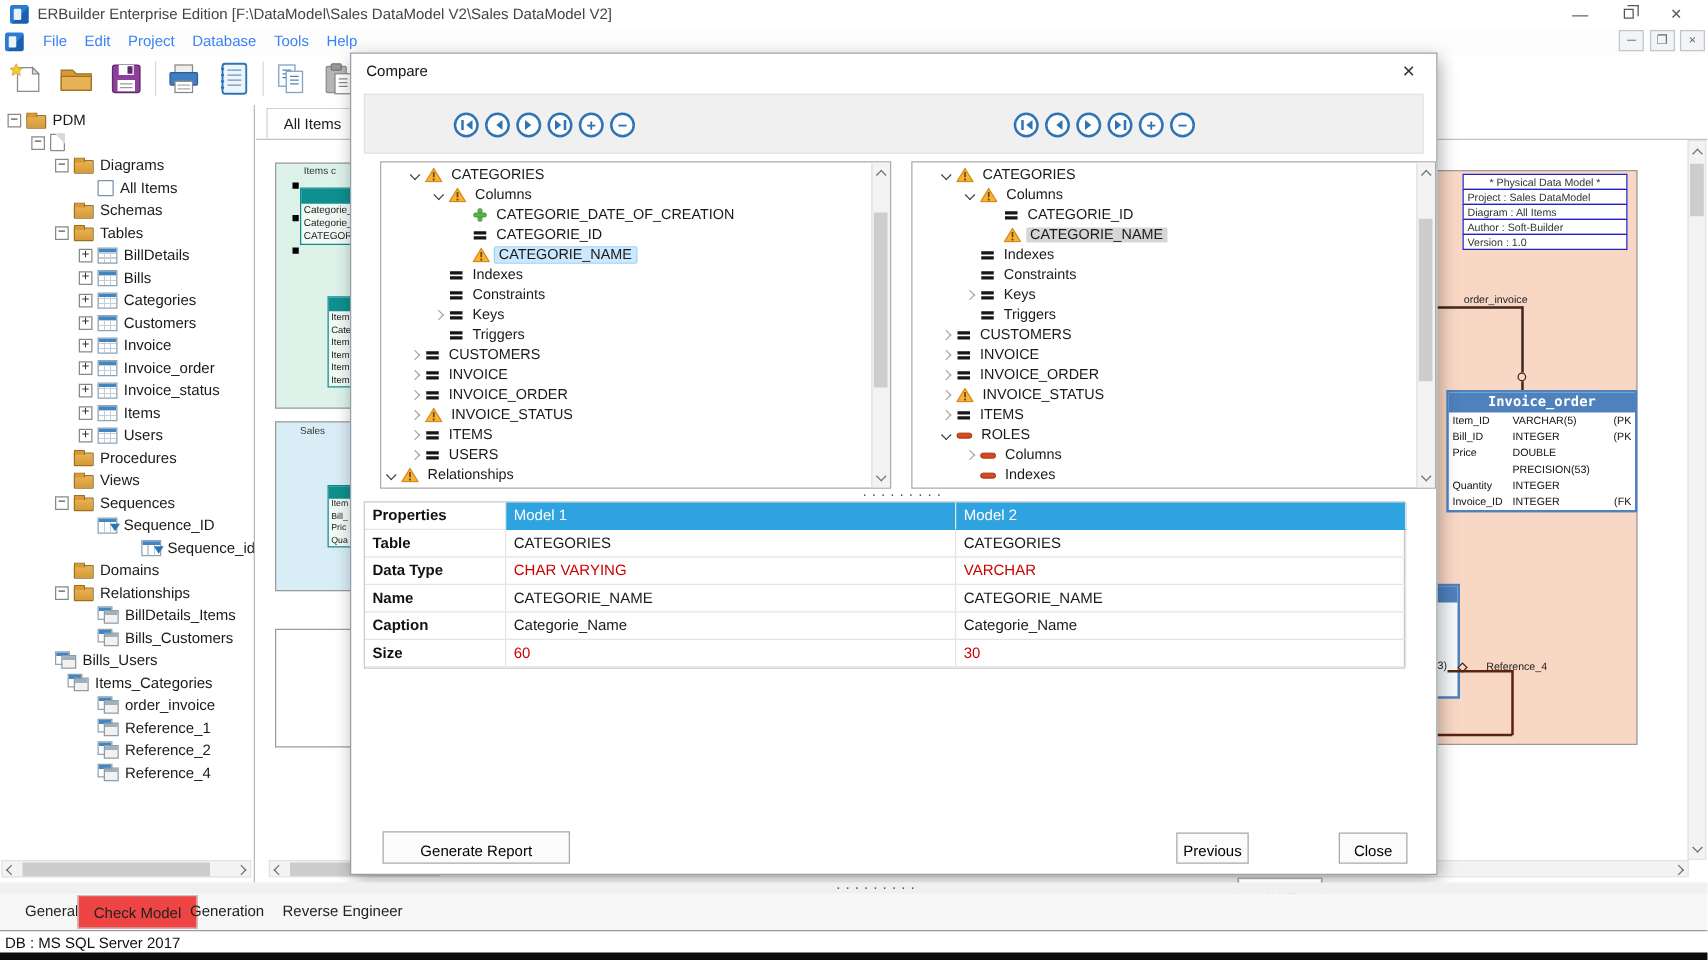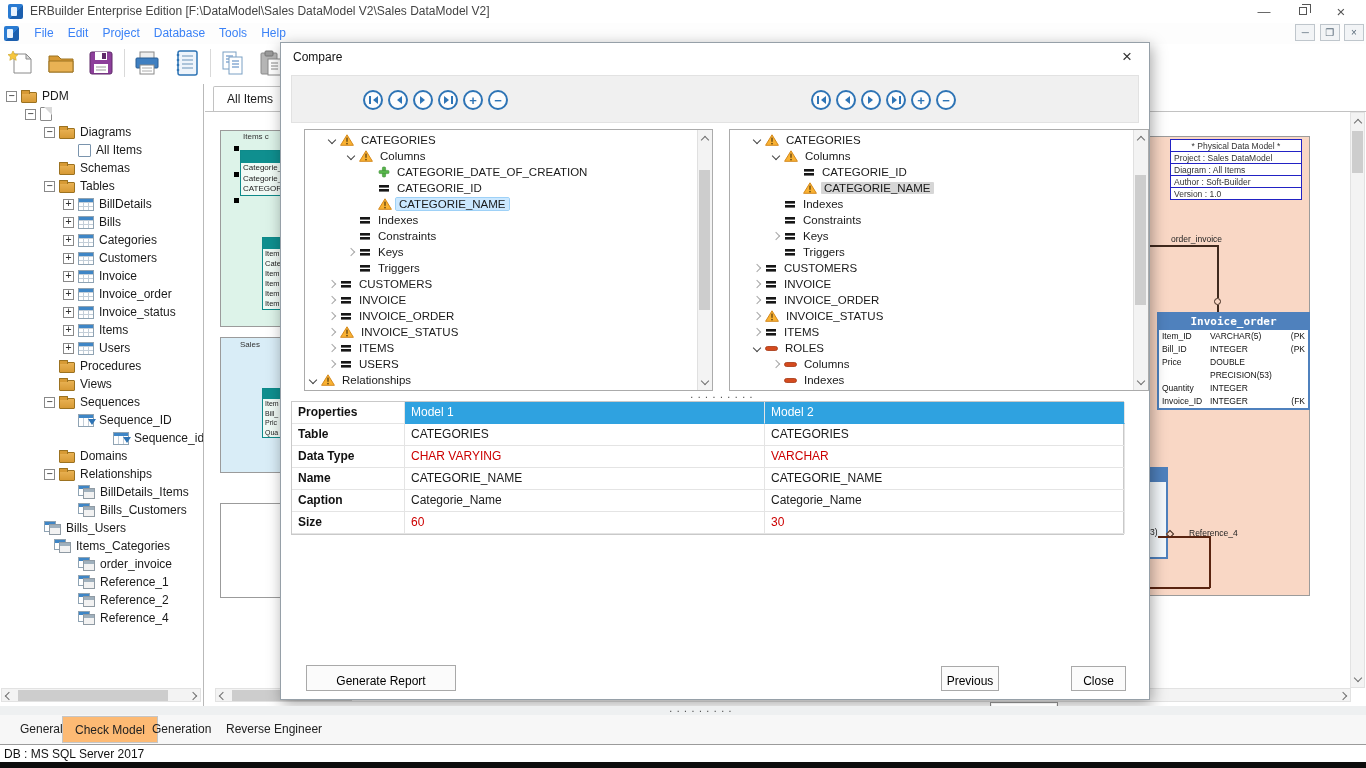--- a/index.html
+++ b/index.html
@@ -130,21 +130,21 @@
   .g-red { color:#cc0000; }
 
   .dlg-btn { position:absolute; height:26px; border:1px solid #a9a9a9; background:#fbfbfb; font-size:12px;
       text-align:center; font-family:"Liberation Sans",sans-serif; padding-top:5px; }
   .dlg-btn.disabled { color:#a3a3a3; border:1px solid #7e7e7e; box-shadow:inset 0 0 0 1px #e8e8e8; }
 
   
   #gapbar { left:0; top:706px; width:1366px; height:9px; background:#eef0f1; }
   #bottom-tabs { left:0; top:715px; width:1366px; height:29px; background:#f7f7f7; }
   .b-tab { position:absolute; top:1px; height:27px; padding:6px 12px 0 12px; font-size:12px; color:#222; }
-  .b-tab.sel { background:#fdba74; border:1px solid #c6c6c6; }
+  .b-tab.sel { background:#ef4444; border:1px solid #c6c6c6; }
   #statusbar { left:0; top:744px; width:1366px; height:18px; background:#fff; border-top:1px solid #9b9b9b;
       font-size:12px; padding:2px 0 0 4px; color:#111; }
   #blackbar { left:0; top:762px; width:1366px; height:6px; background:#0c0c0c; }
 
   svg { display:block; }
 </style>
 </head>
 <body>
 
 <div id="titlebar" class="abs">

